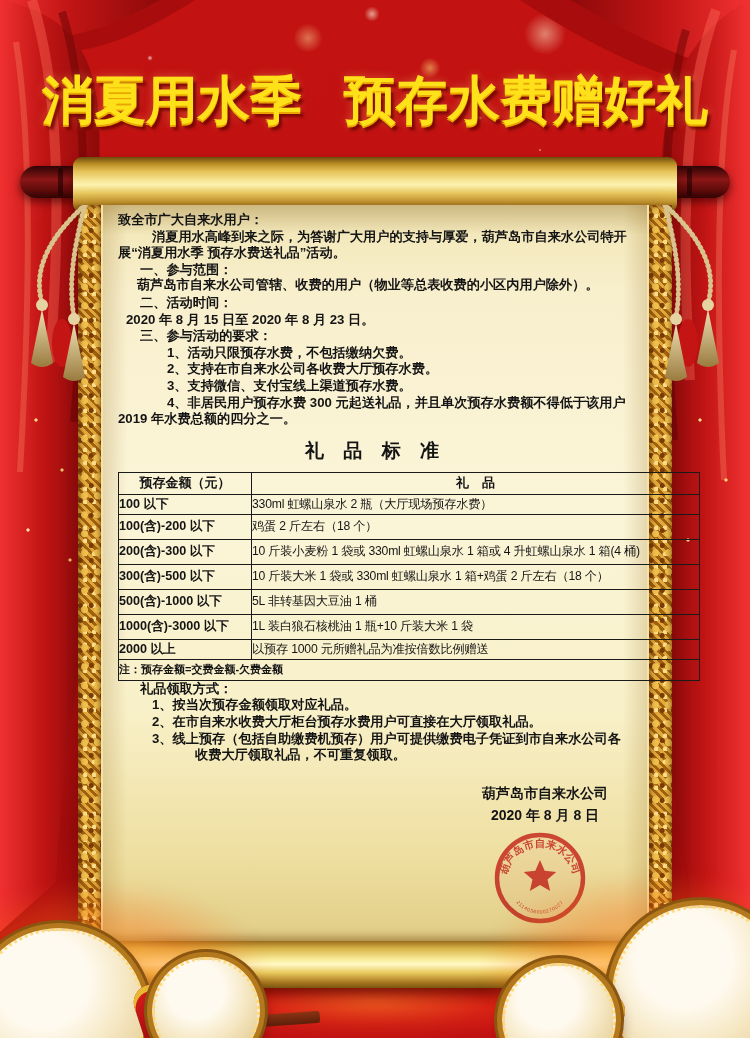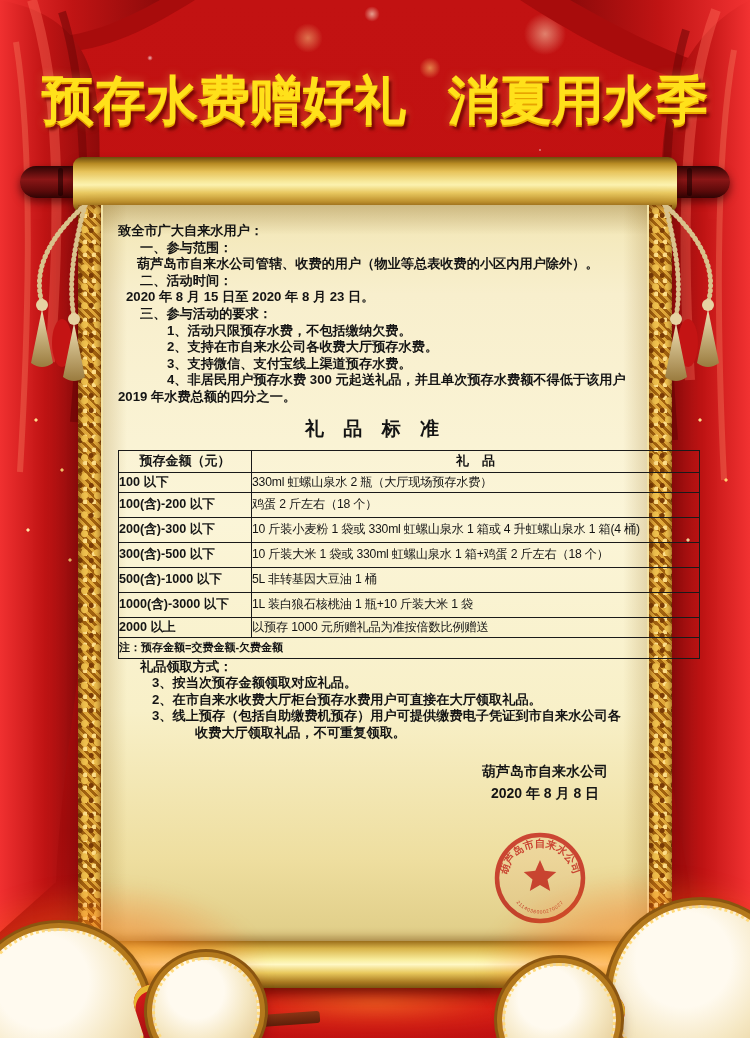--- a/index.html
+++ b/index.html
@@ -75,27 +75,27 @@
       linear-gradient(180deg,#f2e6b4 0%,#f8efcd 12%,#fbf5d8 42%,#f8f0c8 68%,#eede9f 88%,#decb84 100%);}
   .bottom-roll{position:absolute;left:48px;top:941px;width:654px;height:47px;border-radius:10px/20px;
     background:linear-gradient(180deg,#9a6d1a 0%,#d9b44a 16%,#f9ee9e 40%,#fff8c4 50%,#e8c85c 68%,#a87820 88%,#7a5510 100%);
     box-shadow:0 -4px 10px rgba(120,70,10,.45), 0 6px 12px rgba(60,0,0,.5);}
   
   .title-row{position:absolute;left:0;top:66px;width:750px;display:flex;justify-content:center;gap:42px;z-index:40;}
   .title-part{font-size:52px;font-weight:900;letter-spacing:0;color:#ffe11a;
     text-shadow:0 2px 0 #e8a400, 3px 5px 3px rgba(110,0,0,.85), 0 0 10px rgba(255,230,120,.35);
     font-family:"Liberation Sans","DejaVu Sans",sans-serif;}
   
-  .paper-content{position:absolute;left:100px;top:205px;width:550px;box-sizing:border-box;
+  .paper-content{position:absolute;left:100px;top:194px;width:550px;box-sizing:border-box;
     padding:18px 17px 0 18px;color:#141414;font-size:13.2px;line-height:16.6px;font-weight:600;z-index:20;}
   .paper-content p{margin:0;}
   .bold{font-weight:800;}
   .ind-intro{text-indent:34px;}
   .ind-head{text-indent:22px;font-weight:800;}
-  .ind-body{text-indent:19px;}
+  .ind-body{text-indent:19px;font-family:Liberation Mono, monospace;}
   .ind-date{text-indent:8px;}
   .ind-item{text-indent:49px;}
   .claim-item{text-indent:34px;}
   .claim-item-hang{padding-left:77px;text-indent:-43px;}
   .sec4{margin-top:14px;}
   .table-title{margin-top:10px;text-align:center;font-size:19px;font-weight:800;letter-spacing:7px;line-height:26px;}
   table.gifts{margin-top:8px;width:582px;border-collapse:collapse;table-layout:fixed;}
   table.gifts td,table.gifts th{border:1.4px solid #1a1a1a;padding:0;overflow:hidden;white-space:nowrap;}
   table.gifts col.c1{width:133px;}
   table.gifts th{font-size:13px;font-weight:800;height:21px;}
@@ -195,20 +195,21 @@
     <path d="M75,0 C42,30 22,62 32,98" stroke="#d9c28c" stroke-width="5" stroke-dasharray="1 4" stroke-linecap="round" fill="none"></path>
     <path d="M75,0 C64,42 58,78 64,112" stroke="#d9c28c" stroke-width="5" stroke-dasharray="1 4" stroke-linecap="round" fill="none"></path>
     <circle cx="32" cy="100" r="6" fill="#e6d3a2"></circle>
     <path d="M32,104 L21,158 Q32,166 43,158 Z" fill="url(#tas)"></path>
     <circle cx="64" cy="114" r="6" fill="#e6d3a2"></circle>
     <path d="M64,118 L53,172 Q64,180 75,172 Z" fill="url(#tas)"></path>
   </svg>
 
   <div class="paper-content">
     <p class="bold">致全市广大自来水用户：</p>
+    <p class="ind-intro">消夏用水高峰到来之际，为答谢广大用户的支持与厚爱，葫芦岛市自来水公司特开展“消夏用水季 预存水费送礼品”活动。</p>
     <p class="ind-head">一、参与范围：</p>
     <p class="ind-body">葫芦岛市自来水公司管辖、收费的用户（物业等总表收费的小区内用户除外）。</p>
     <p class="ind-head">二、活动时间：</p>
     <p class="ind-date">2020 年 8 月 15 日至 2020 年 8 月 23 日。</p>
     <p class="ind-head">三、参与活动的要求：</p>
     <p class="ind-item">1、活动只限预存水费，不包括缴纳欠费。</p>
     <p class="ind-item">2、支持在市自来水公司各收费大厅预存水费。</p>
     <p class="ind-item">3、支持微信、支付宝线上渠道预存水费。</p>
     <p class="ind-item">4、非居民用户预存水费 300 元起送礼品，并且单次预存水费额不得低于该用户 2019 年水费总额的四分之一。</p>
 
@@ -252,21 +253,21 @@
         <td class="amount">2000 以上</td>
         <td class="gift">以预存 1000 元所赠礼品为准按倍数比例赠送</td>
       </tr>
       <tr>
         <td class="note" colspan="2">注：预存金额=交费金额-欠费金额</td>
       </tr>
     </tbody>
       </table>
 
     <p class="claim-head">礼品领取方式：</p>
-    <p class="claim-item">3、按当次预存金额领取对应礼品。</p>
+    <p class="claim-item">1、按当次预存金额领取对应礼品。</p>
     <p class="claim-item">2、在市自来水收费大厅柜台预存水费用户可直接在大厅领取礼品。</p>
     <p class="claim-item-hang">3、线上预存（包括自助缴费机预存）用户可提供缴费电子凭证到市自来水公司各收费大厅领取礼品，不可重复领取。</p>
 
     <div class="sign-block">
       <div>葫芦岛市自来水公司</div>
       <div>2020 年 8 月 8 日</div>
     </div>
   </div>
 
   <svg class="seal" viewBox="0 0 130 130">
@@ -297,17 +298,17 @@
   <div class="drum-glow z30" style="left:480px;top:870px;width:340px;height:200px;"></div>
   <div class="drum-stand z30" style="left:560px;top:1012px;width:120px;height:12px;transform:rotate(4deg);"></div>
   <div class="drum-stand z30" style="left:600px;top:1016px;width:12px;height:22px;"></div>
   <div class="drum-stand z30" style="left:680px;top:1010px;width:12px;height:28px;"></div>
   <div class="drum-body z30" style="left:660px;top:920px;width:130px;height:125px;transform:rotate(20deg);"></div>
   <div class="drum-head z30" style="left:612px;top:905px;width:172px;height:172px;"></div>
   <div class="drum-body z30" style="left:530px;top:985px;width:90px;height:80px;transform:rotate(16deg);"></div>
   <div class="drum-head z30" style="left:502px;top:963px;width:108px;height:108px;"></div>
 
   <div class="title-row">
+    <span class="title-part">消夏用水季</span>
     <span class="title-part">预存水费赠好礼</span>
-    <span class="title-part">消夏用水季</span>
   </div>
 
 </div>
 
 </body></html>

